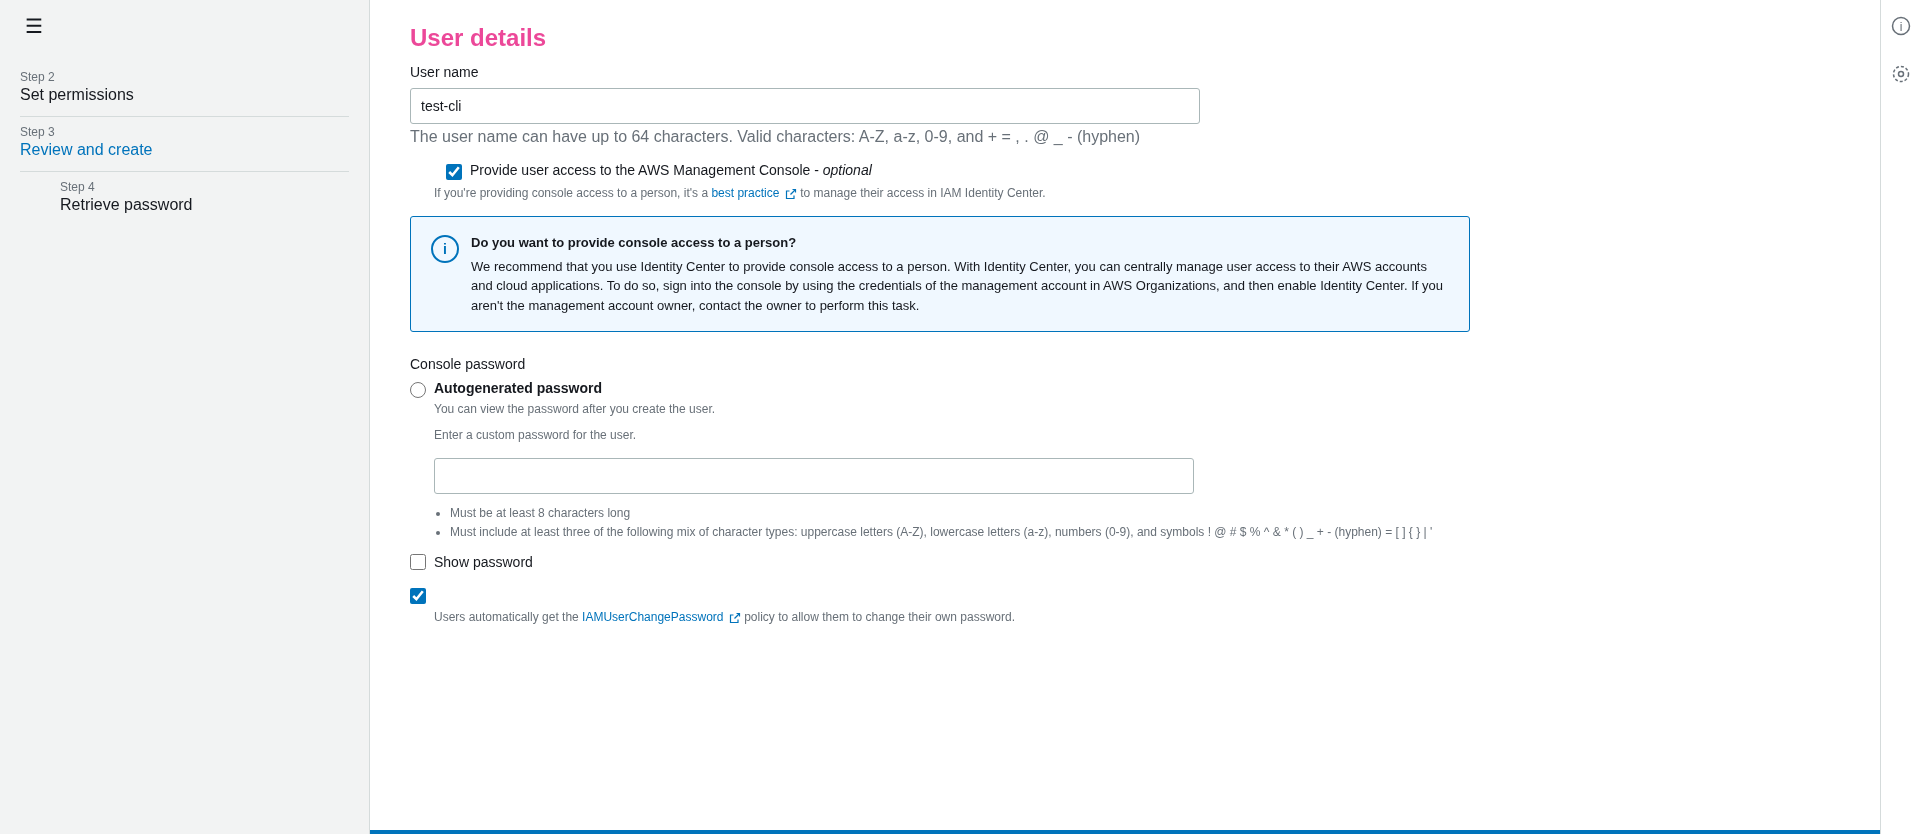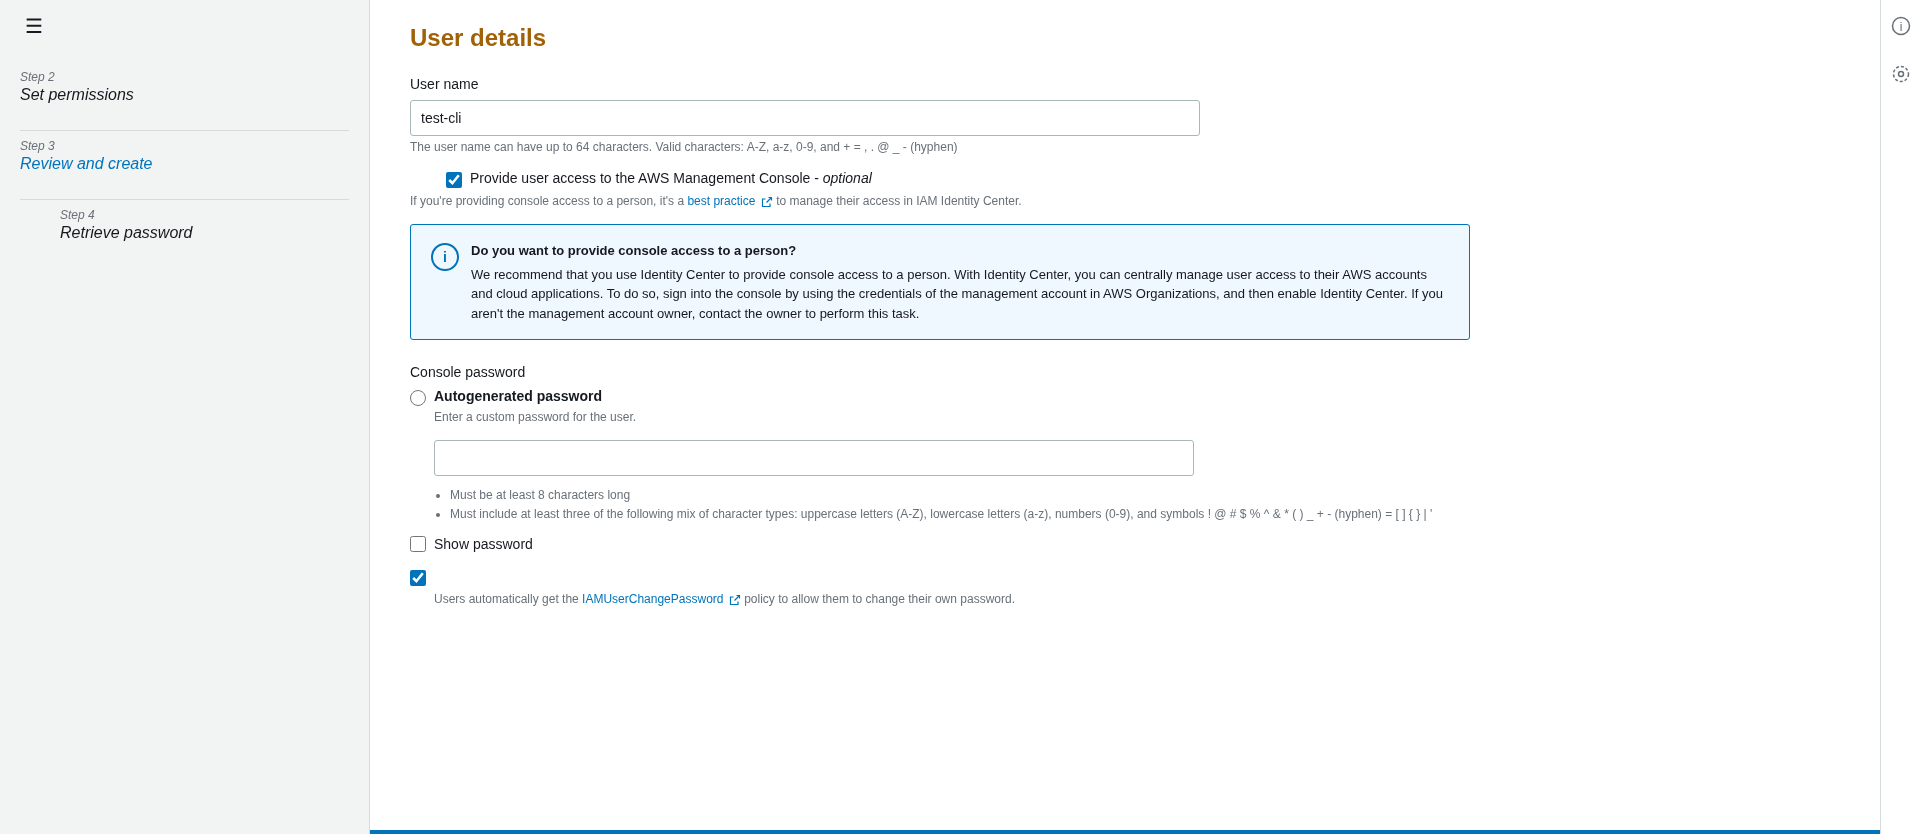--- a/index.html
+++ b/index.html
@@ -29,23 +29,22 @@
       border: none;
       cursor: pointer;
       font-size: 20px;
       color: #16191f;
       padding: 4px;
       margin-bottom: 20px;
       width: 28px;
     }
 
     .step-item {
-      padding: 8px 0 26px 0;
+      padding: 8px 0 12px 0;
       border-bottom: 1px solid #d5dbdb;
-      font-style: italic;
     }
 
     .step-item:last-child {
       border-bottom: none;
       margin-left: 40px;
     }
 
     .step-label {
       font-size: 12px;
       color: #687078;
@@ -101,22 +100,22 @@
       flex: 1;
       background: #fff;
       padding: 24px 40px;
       overflow-y: auto;
       margin-right: 40px;
     }
 
     .page-title {
       font-size: 24px;
       font-weight: 700;
-      color: #a16207;
-      margin-bottom: 24px;
+      color: #ec4899;
+      margin-bottom: 12px;
     }
 
     .section-label {
       font-size: 14px;
       font-weight: 400;
       color: #16191f;
       margin-bottom: 8px;
     }
 
     .text-input {
@@ -125,21 +124,21 @@
       height: 36px;
       padding: 4px 10px;
       border: 1px solid #aab7b8;
       border-radius: 3px;
       font-size: 14px;
       color: #16191f;
       background: #fff;
     }
 
     .hint-text {
-      font-size: 12px;
+      font-size: 16px;
       color: #687078;
       margin-top: 4px;
       margin-bottom: 16px;
     }
 
     .checkbox-row {
       display: flex;
       align-items: flex-start;
       gap: 8px;
       margin-bottom: 6px;
@@ -160,20 +159,21 @@
     }
 
     .checkbox-label em {
       font-style: italic;
       font-weight: normal;
     }
 
     .best-practice-text {
       font-size: 12px;
       color: #687078;
+      margin-left: 24px;
       margin-bottom: 16px;
     }
 
     .best-practice-text a {
       color: #0073bb;
       text-decoration: none;
     }
 
     .external-link-icon {
       display: inline-block;
@@ -392,20 +392,21 @@
   </div>
 
   <div class="section-group">
     <div class="section-label">Console password</div>
 
     
     <div class="radio-row">
       <input type="radio" name="password-type" id="autogenerated" style="">
       <label for="autogenerated" class="radio-label">Autogenerated password</label>
     </div>
+    <div class="radio-hint">You can view the password after you create the user.</div>
 
     
     <div class="radio-hint">Enter a custom password for the user.</div>
     <input type="password" class="password-input" value="" style="">
 
     <ul class="bullet-list">
       <li>Must be at least 8 characters long</li>
       <li>Must include at least three of the following mix of character types: uppercase letters (A-Z), lowercase letters (a-z), numbers (0-9), and symbols ! @ # $ % ^ &amp; * ( ) _ + - (hyphen) = [ ] { } | '</li>
     </ul>
 

